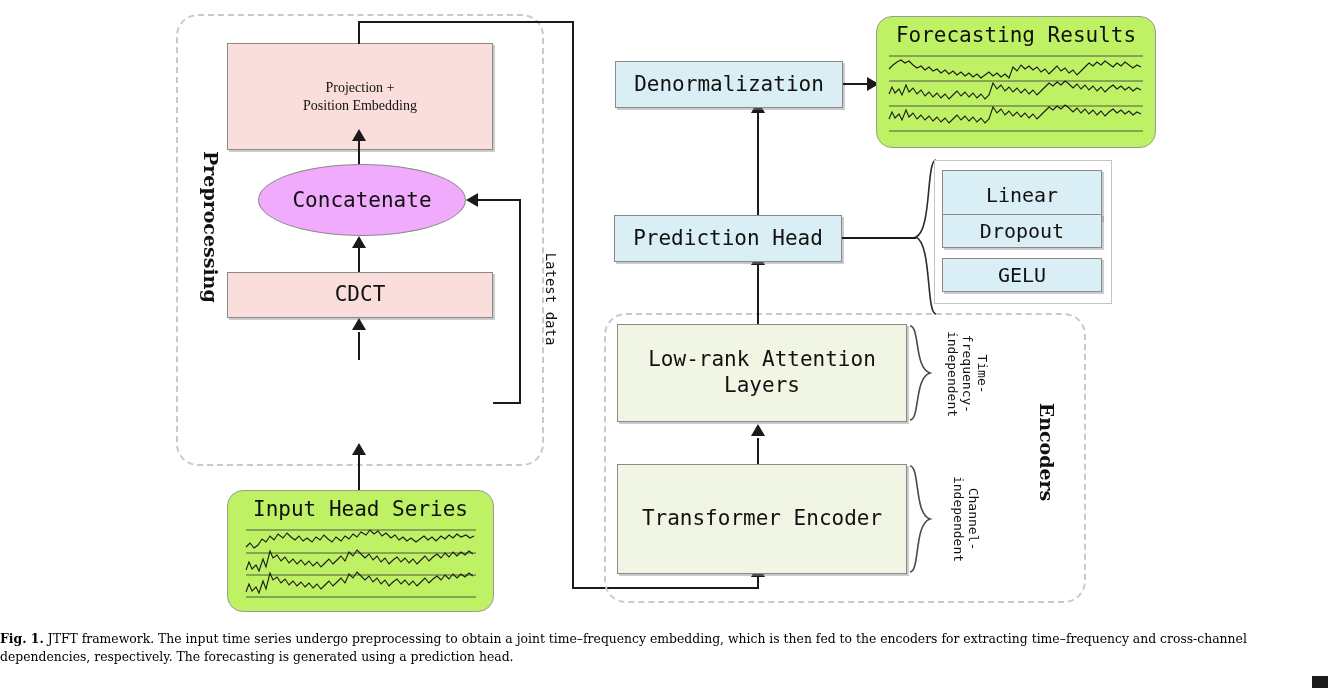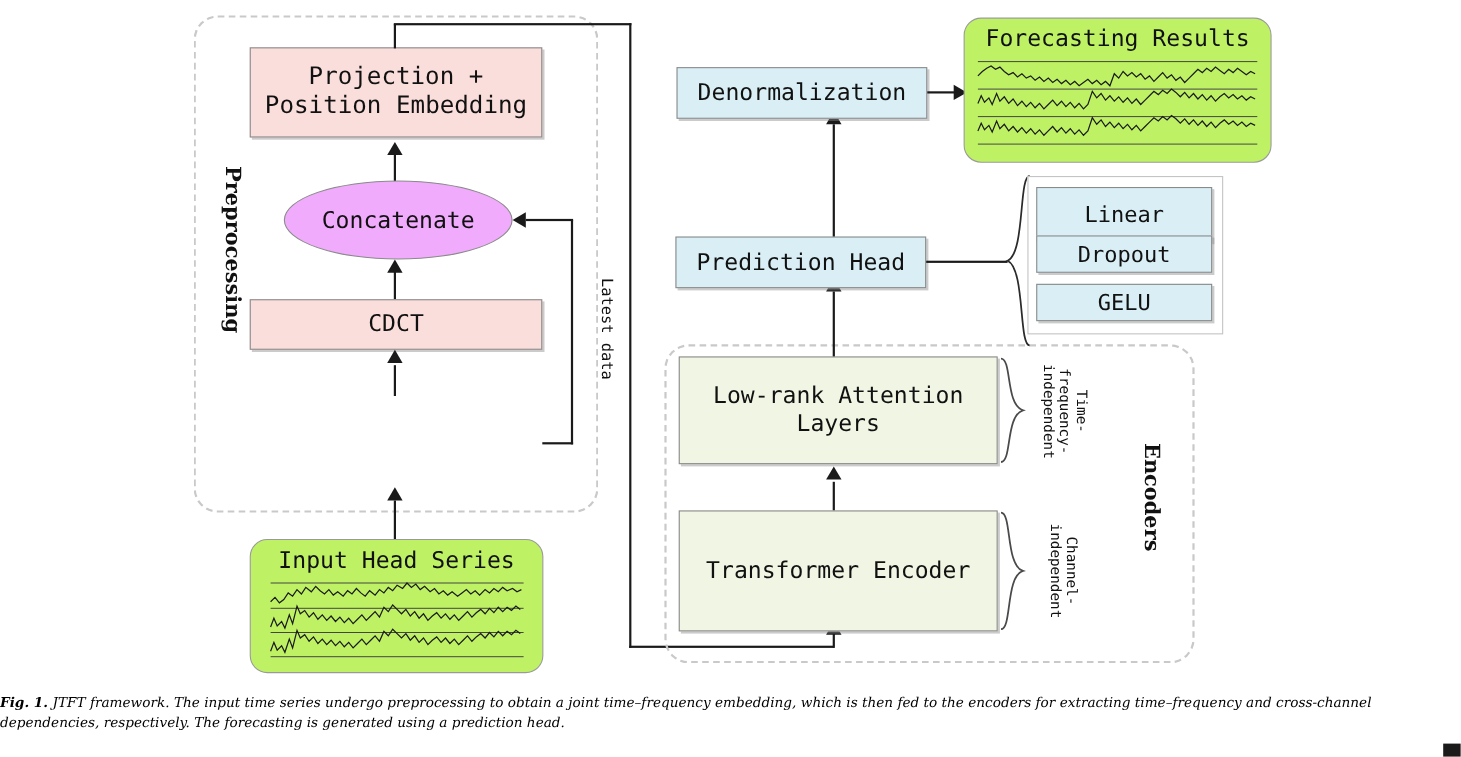--- a/index.html
+++ b/index.html
@@ -66,36 +66,36 @@
   }
   .arrow-left{
     width:0;height:0;border-top:7px solid transparent;
     border-bottom:7px solid transparent;border-right:12px solid #1a1a1a;
   }
 
   
   .caption{
     position:absolute;left:0;top:630px;width:1328px;
     font-family:"DejaVu Serif","Liberation Serif",serif;
-    font-size:12.4px;line-height:1.45;color:#000;font-style:italic;
+    font-size:12.4px;line-height:1.45;color:#000;
   }
   .caption b{font-weight:bold;}
   .corner{position:absolute;right:0;top:676px;width:16px;height:12px;background:#1a1a1a;}
   svg{display:block;}
 </style>
 </head>
 <body>
 
 <div id="root">
 
   <div class="abs dashed" style="left:176px;top:14px;width:368px;height:452px;"></div>
 
   <div class="abs rot rot-bold" style="left:150px;top:200px;width:120px;height:22px;font-size:19px;">Preprocessing</div>
 
-  <div class="abs node pink" style="left:227px;top:43px;width:266px;height:82px;font-size:22px;">Projection +
+  <div class="abs node pink" style="left:227px;top:43px;width:266px;height:107px;font-size:14px;font-family:Liberation Serif, serif;">Projection +
 Position Embedding</div>
 
   <div class="abs vline" style="left:358px;top:138px;width:2px;height:28px;"></div>
   <div class="abs arrow-up" style="left:352px;top:129px;"></div>
 
   <div class="abs ellipse" style="left:258px;top:164px;width:208px;height:72px;font-size:21px;">Concatenate</div>
 
   <div class="abs vline" style="left:358px;top:245px;width:2px;height:28px;"></div>
   <div class="abs arrow-up" style="left:352px;top:236px;"></div>
 

